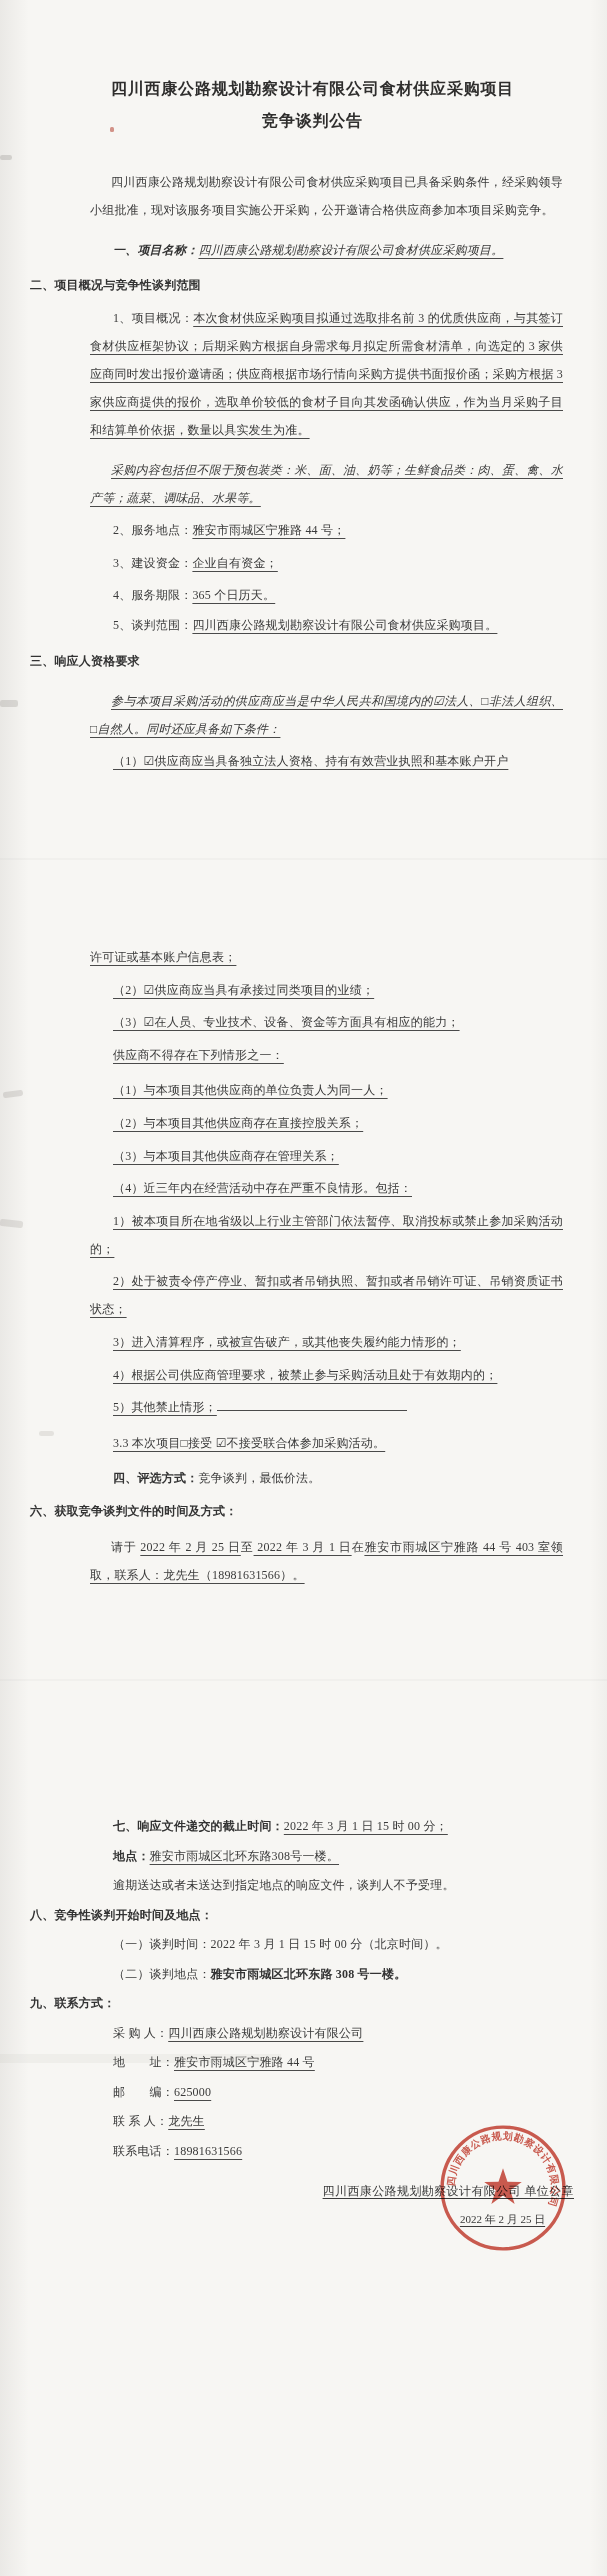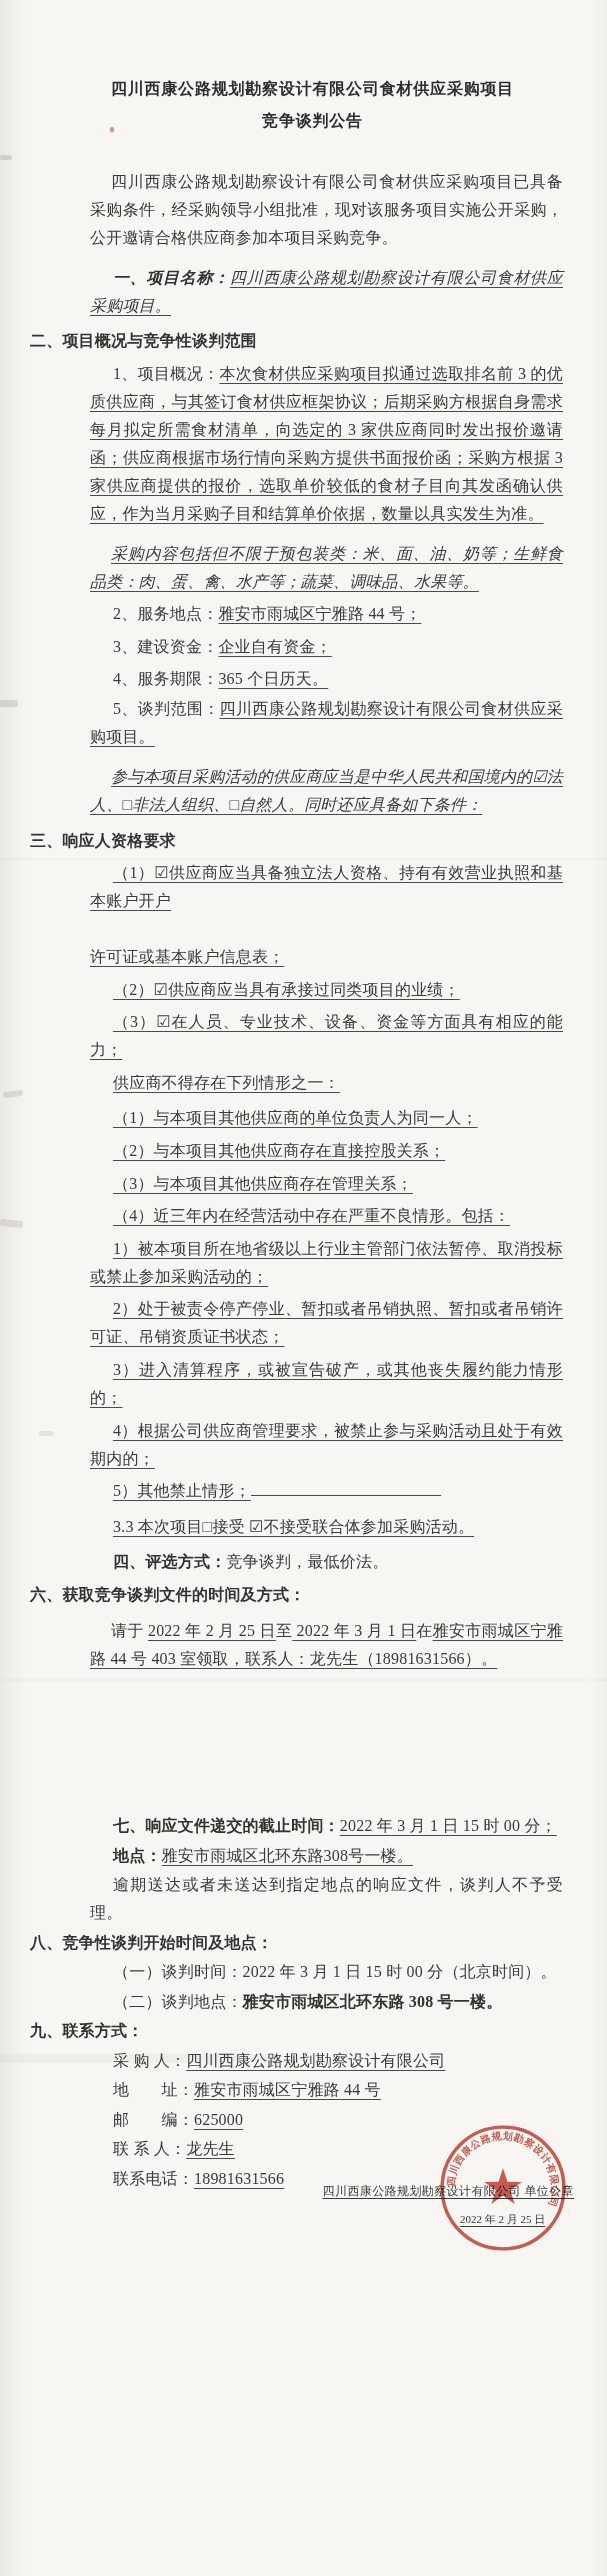--- a/index.html
+++ b/index.html
@@ -16,21 +16,21 @@
                      linear-gradient(270deg, rgba(60,55,50,.04), rgba(0,0,0,0) 16.7px);
     overflow:hidden;
     color:#3a3a3a;
   }
   .page{position:absolute;left:0;right:0;}
   .page-1{top:74px;}
   .page-2{top:943px;}
   .page-3{top:1812px;}
   .line{
     padding:0 44px 0 90px;
-    font-size:16px;
+    font-size:12px;
     line-height:28px;
     letter-spacing:0.2px;
     text-align:justify;
   }
   .line + .line{margin-top:1.5px;}
   .line.title{
     text-align:center;
     font-weight:bold;
     font-size:16px;
     line-height:30px;
@@ -97,22 +97,22 @@
         <div class="line title"><span class="">竞争谈判公告</span></div>
         <div class="line para gap-lg"><span class="">四川西康公路规划勘察设计有限公司食材供应采购项目已具备采购条件，经采购领导小组批准，现对该服务项目实施公开采购，公开邀请合格供应商参加本项目采购竞争。</span></div>
         <div class="line item gap-md"><span class="b ">一、项目名称：</span><span class="u">四川西康公路规划勘察设计有限公司食材供应采购项目。</span></div>
         <div class="line heading gap-sm"><span class="">二、项目概况与竞争性谈判范围</span></div>
         <div class="line item gap-xs"><span class="">1、项目概况：</span><span class="u">本次食材供应采购项目拟通过选取排名前 3 的优质供应商，与其签订食材供应框架协议；后期采购方根据自身需求每月拟定所需食材清单，向选定的 3 家供应商同时发出报价邀请函；供应商根据市场行情向采购方提供书面报价函；采购方根据 3 家供应商提供的报价，选取单价较低的食材子目向其发函确认供应，作为当月采购子目和结算单价依据，数量以具实发生为准。</span></div>
         <div class="line para gap-md"><span class="u">采购内容包括但不限于预包装类：米、面、油、奶等；生鲜食品类：肉、蛋、禽、水产等；蔬菜、调味品、水果等。</span></div>
         <div class="line item gap-xs"><span class="">2、服务地点：</span><span class="u">雅安市雨城区宁雅路 44 号；</span></div>
         <div class="line item gap-xs"><span class="">3、建设资金：</span><span class="u">企业自有资金；</span></div>
         <div class="line item gap-xs"><span class="">4、服务期限：</span><span class="u">365 个日历天。</span></div>
         <div class="line item"><span class="">5、谈判范围：</span><span class="u">四川西康公路规划勘察设计有限公司食材供应采购项目。</span></div>
+        <div class="line heading gap-sm"><span class="">三、响应人资格要求</span></div>
         <div class="line para gap-md"><span class="u">参与本项目采购活动的供应商应当是中华人民共和国境内的☑法人、□非法人组织、□自然人。同时还应具备如下条件：</span></div>
-        <div class="line heading gap-sm"><span class="">三、响应人资格要求</span></div>
         <div class="line item gap-xs"><span class="u">（1）☑供应商应当具备独立法人资格、持有有效营业执照和基本账户开户</span></div>
       </div>
       <div class="page page-2">
         <div class="line plain"><span class="u">许可证或基本账户信息表；</span></div>
         <div class="line item gap-xs"><span class="u">（2）☑供应商应当具有承接过同类项目的业绩；</span></div>
         <div class="line item gap-xs"><span class="u">（3）☑在人员、专业技术、设备、资金等方面具有相应的能力；</span></div>
         <div class="line item gap-xs"><span class="u">供应商不得存在下列情形之一：</span></div>
         <div class="line item gap-sm"><span class="u">（1）与本项目其他供应商的单位负责人为同一人；</span></div>
         <div class="line item gap-xs"><span class="u">（2）与本项目其他供应商存在直接控股关系；</span></div>
         <div class="line item gap-xs"><span class="u">（3）与本项目其他供应商存在管理关系；</span></div>

